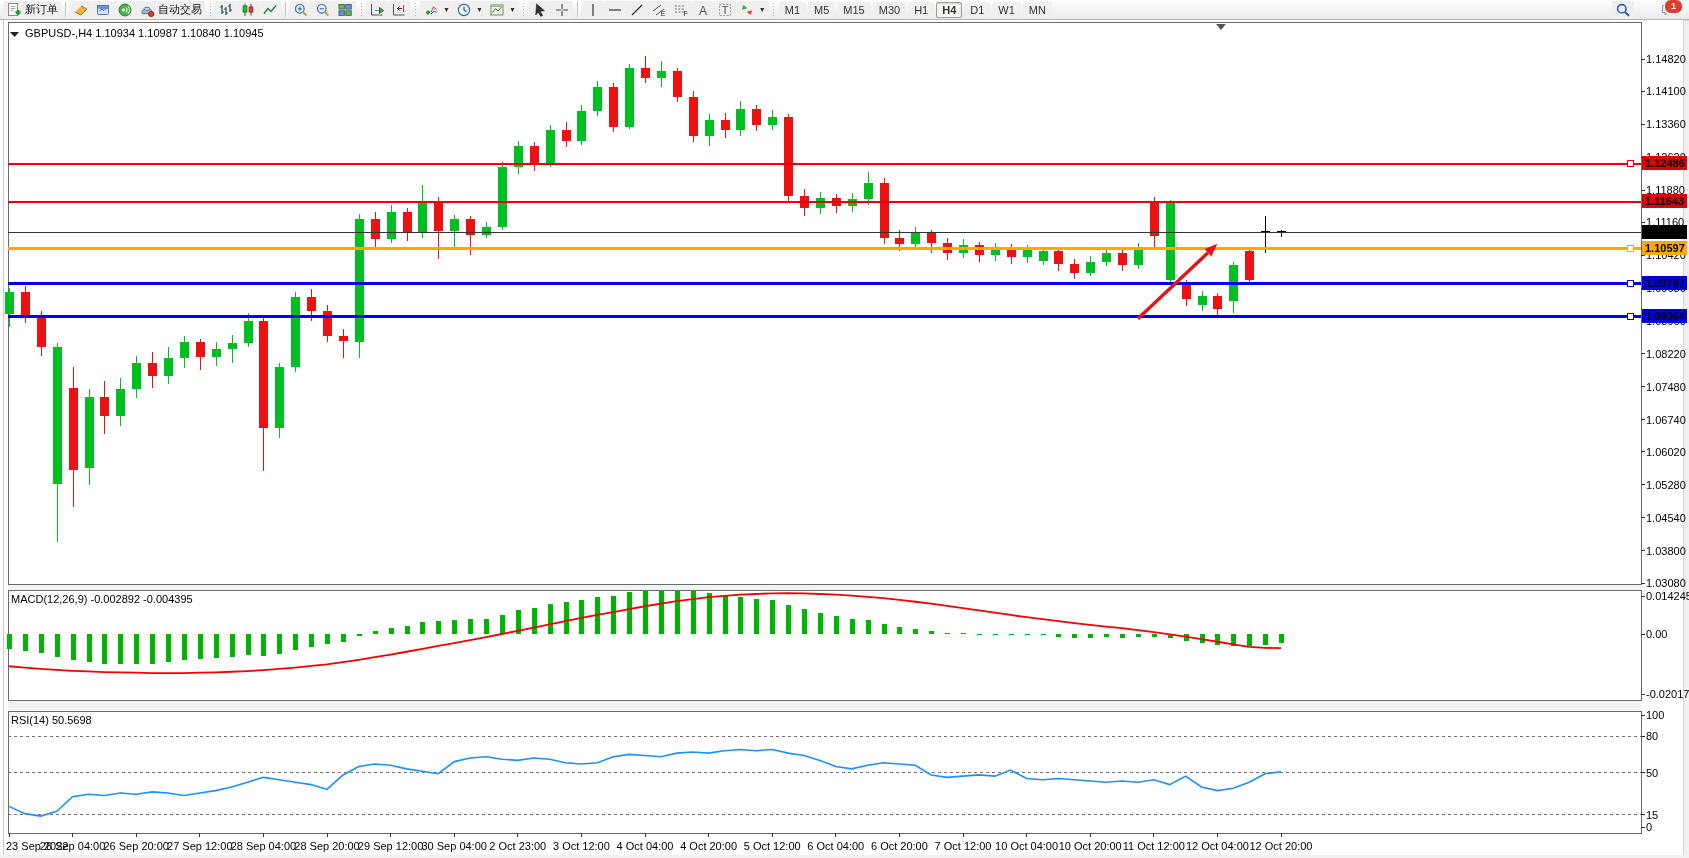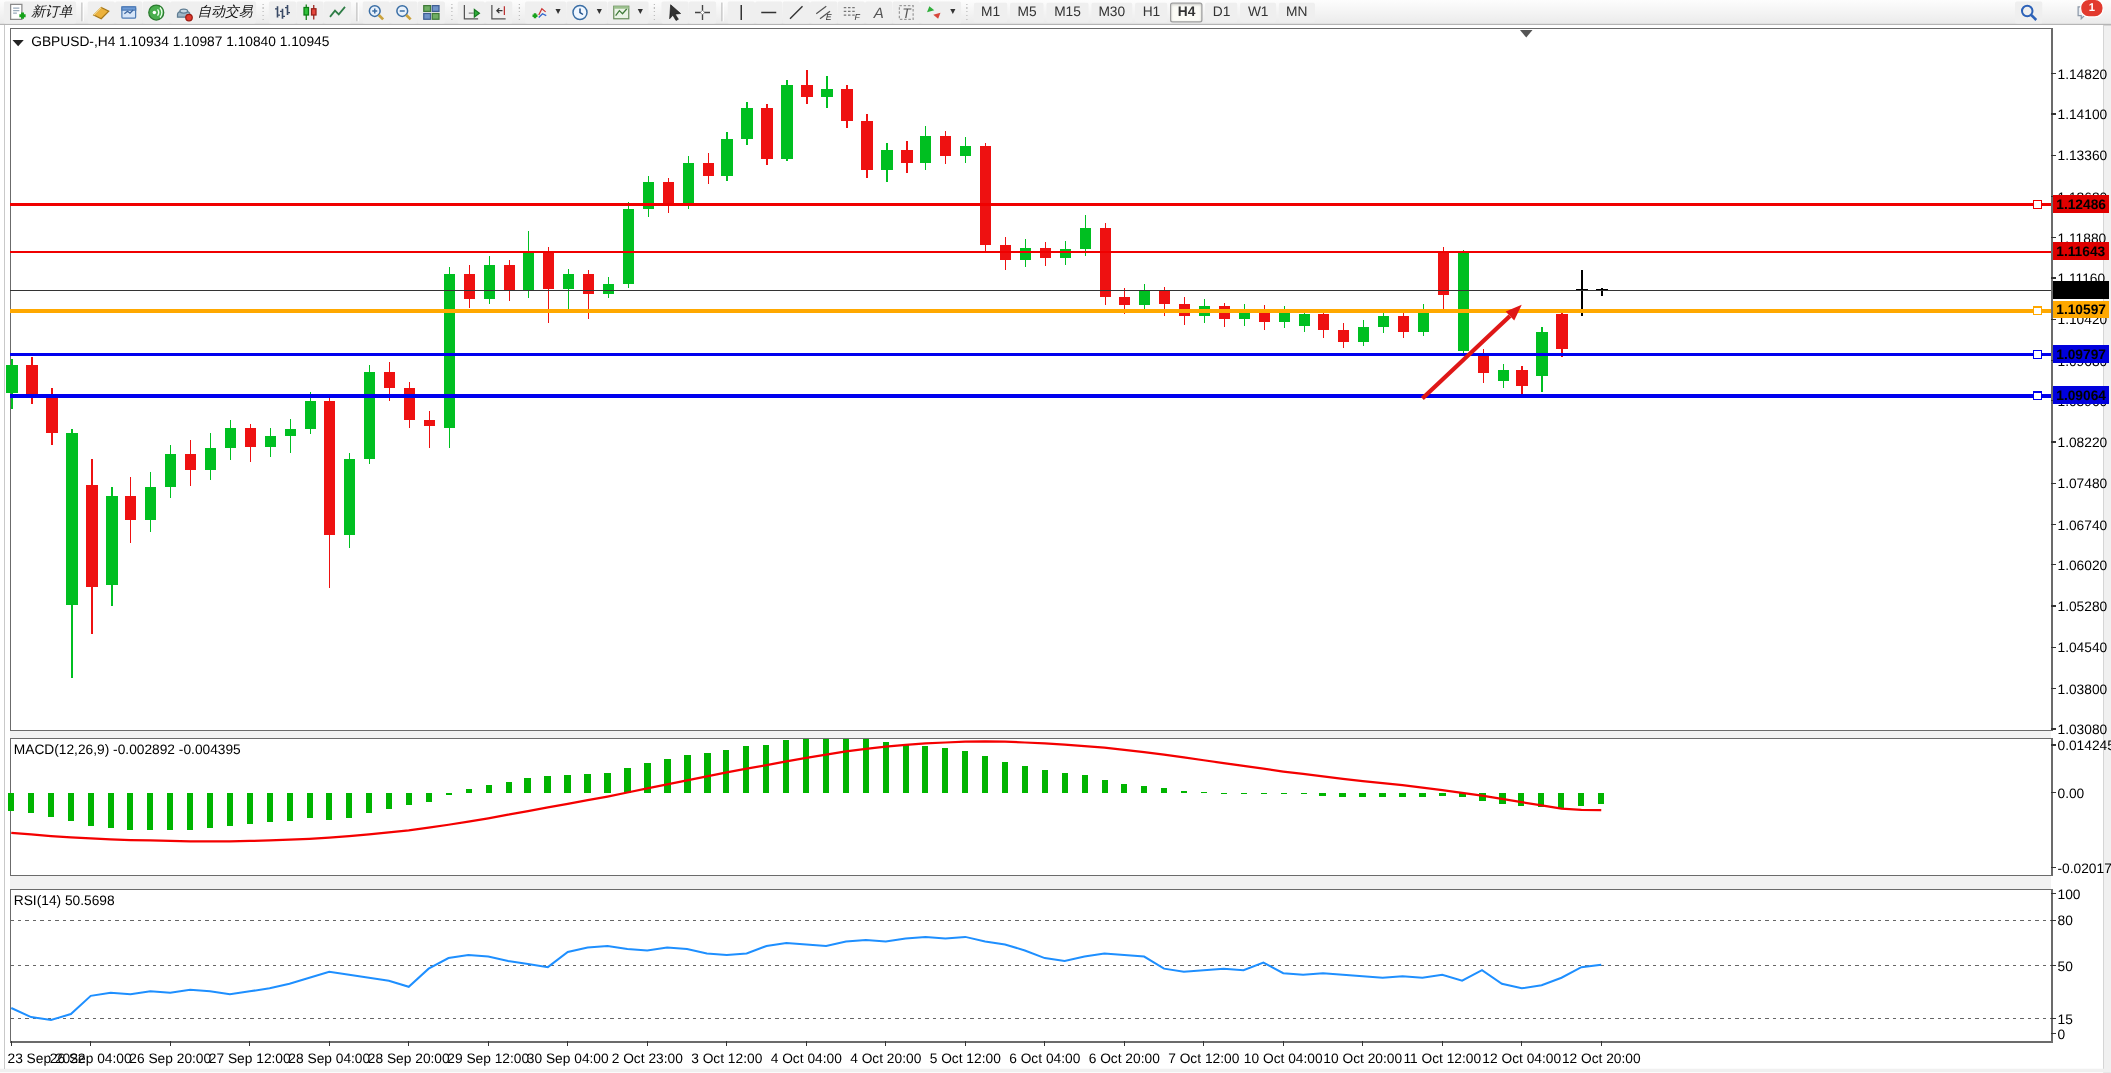--- a/index.html
+++ b/index.html
@@ -1,19 +1,19 @@
 <!DOCTYPE html>
 <html><head>
 <meta charset="utf-8">
 <style>
   html,body{margin:0;padding:0;}
   body{width:1689px;height:858px;overflow:hidden;background:#fff;font-family:"Liberation Sans",sans-serif;position:relative;}
   
   .toolbar{position:absolute;top:0;left:0;width:1689px;height:20px;background:linear-gradient(#fdfdfd,#ebebeb);border-bottom:1px solid #b5b5b5;display:flex;align-items:center;padding:0 3px;box-sizing:border-box;z-index:5;}
-  .tb-btn{height:18px;min-width:20px;display:inline-flex;align-items:center;justify-content:center;gap:3px;padding:0 2px;border:1px solid transparent;border-radius:2px;font-size:11px;color:#222;cursor:default;font-style:italic;}
+  .tb-btn{height:18px;min-width:20px;display:inline-flex;align-items:center;justify-content:center;gap:3px;padding:0 2px;border:1px solid transparent;border-radius:2px;font-size:11px;color:#222;cursor:default;}
   .tb-label{font-size:11px;white-space:nowrap;color:#111;}
   .tb-sep{width:1px;height:15px;background:#c2c2c2;box-shadow:1px 0 0 #fff;margin:0 4px;}
   .tb-grip{width:4px;height:14px;margin:0 3px;background-image:repeating-linear-gradient(#bdbdbd 0 1px,transparent 1px 3px);background-size:1px 100%;background-repeat:no-repeat;background-position:center;}
   .tb-caret{font-size:7px;color:#333;margin-left:1px;}
   .tf{height:16px;padding:0 5px;font-size:11px;color:#333;border:1px solid trans;border:1px solid transparent;display:inline-flex;align-items:center;border-radius:2px;}
   .tf.active{background:#fbfbf6;border:1px solid #9c9c9c;box-shadow:inset 0 1px 2px rgba(0,0,0,.18);font-weight:bold;}
   .spacer{flex:1;}
   .chat-wrap{position:relative;margin-right:10px;}
   .badge{position:absolute;top:-3px;right:-7px;min-width:13px;height:13px;border-radius:7px;background:#e23a2e;color:#fff;font-size:9px;font-weight:bold;display:flex;align-items:center;justify-content:center;padding:0 2px;border:1px solid #fff;}
   .icon16{width:16px;height:16px;display:block;}

